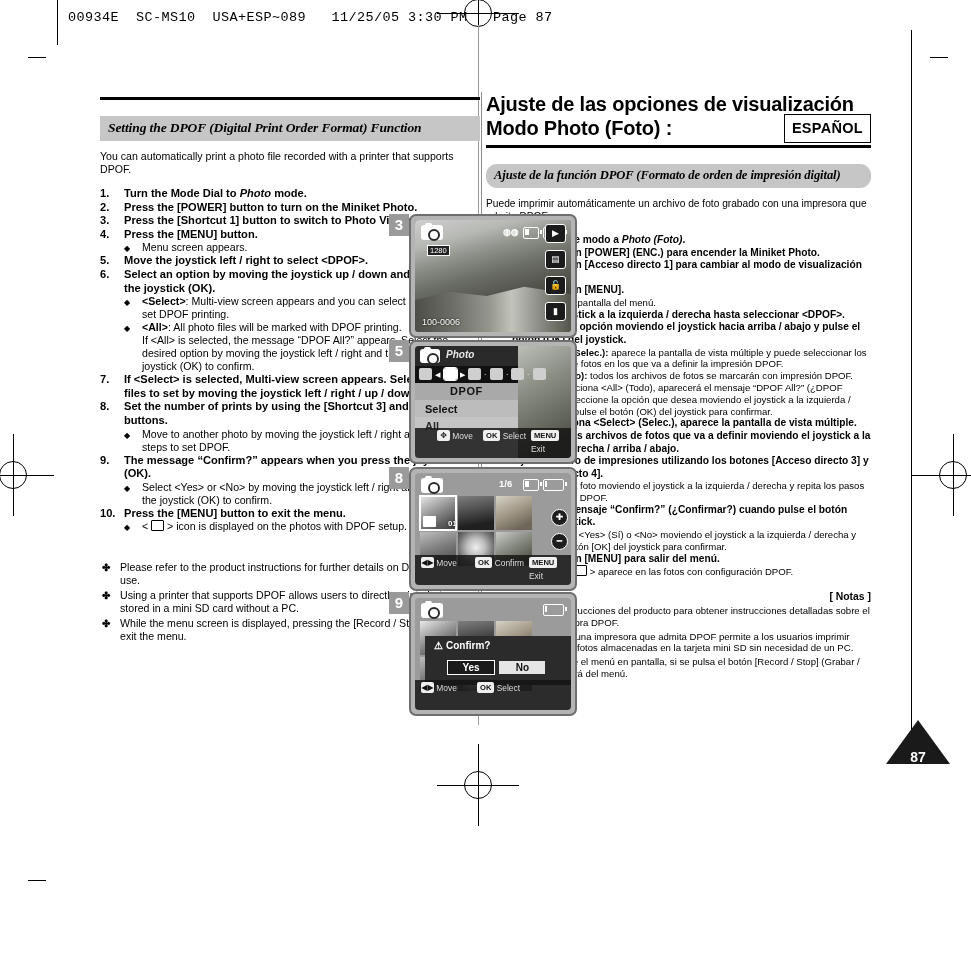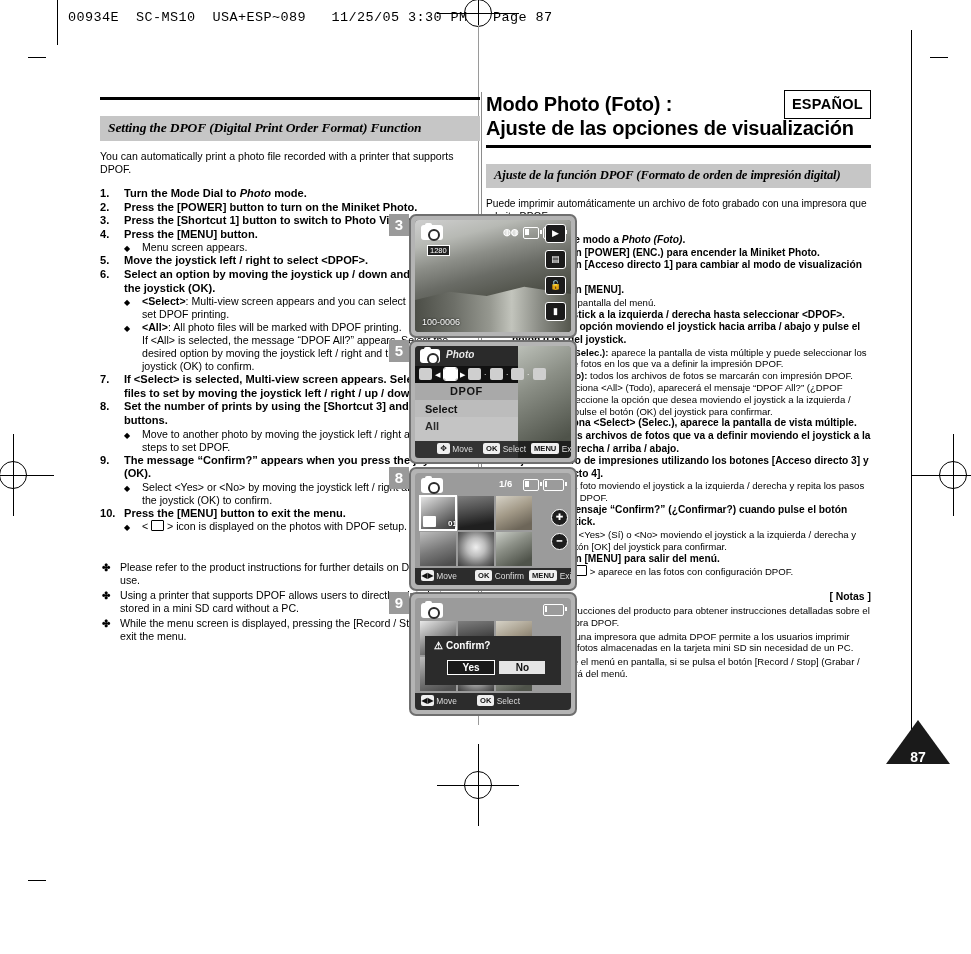--- a/index.html
+++ b/index.html
@@ -43,21 +43,21 @@
     font-size:20px;font-weight:bold;line-height:24px;letter-spacing:-.2px;
   }
   .title .t1{margin-left:7px;}
   .title-rule{height:3px;background:#000;margin-top:5px;}
 
   .section-band{
     background:#c6c6c6;margin-top:16px;padding:4px 8px 5px 8px;
     font-size:13.5px;font-weight:bold;font-style:italic;
     font-family:"Liberation Serif",serif;letter-spacing:-.1px;
   }
-  .es .section-band{font-size:12.6px;}
+  .es .section-band{font-size:12.6px;border-radius:11px;}
 
   .intro{font-size:10.6px;line-height:13px;margin-top:9px;}
   .es .intro{font-size:10.2px;}
 
   ol.steps{margin:11px 0 0 0;padding:0;list-style:none;}
   ol.steps>li{
     position:relative;padding-left:24px;margin-bottom:0px;
     font-size:11.1px;font-weight:bold;line-height:13.6px;
   }
   ol.steps>li .num{position:absolute;left:0;top:0;width:20px;text-align:left;}
@@ -138,39 +138,39 @@
   .menu-title .lbl{position:absolute;left:31px;top:3px;color:#e8e8e8;font-size:10px;font-style:italic;font-weight:bold;}
   .menu-icons{position:absolute;left:0;top:20px;width:100%;height:17px;background:#111;}
   .menu-icons .mi{position:absolute;top:2px;width:13px;height:12px;background:#cfcfcf;border-radius:2px;}
   .menu-icons .mi.sel{background:#fff;outline:1.5px solid #fff;}
   .menu-icons .arw{position:absolute;top:5px;color:#fff;font-size:7px;}
   .menu-sub{position:absolute;left:0;top:37px;width:100%;height:17px;background:#a9a9a9;color:#121212;font-size:11px;font-weight:bold;text-align:center;line-height:17px;letter-spacing:.6px;}
   .menu-opts{position:absolute;left:0;top:54px;width:100%;bottom:0;background:#c4c4c4;}
   .menu-opts .opt{padding:3px 0 2px 10px;font-size:11px;font-weight:bold;color:#2b2b2b;}
   .menu-opts .opt.hi{background:#bcbcbc;color:#111;}
 
-  .botbar{position:absolute;left:0;bottom:0;width:100%;height:17px;background:rgba(20,20,20,.82);padding-left:20px;}
+  .botbar{position:absolute;left:0;bottom:0;width:100%;height:30px;background:rgba(20,20,20,.82);}
   .botbar .grp{position:absolute;top:2px;color:#dedede;font-size:8.4px;line-height:13px;}
   .key{display:inline-block;background:#efefef;color:#111;font-size:7.6px;font-weight:bold;
        border-radius:2px;padding:0 3px;line-height:11px;vertical-align:1px;}
   .joyk{display:inline-block;width:13px;height:11px;background:#efefef;border-radius:2px;color:#111;
         font-size:8px;text-align:center;line-height:11px;vertical-align:1px;}
 
   
   .grid6{position:absolute;left:5px;top:23px;width:112px;height:70px;display:grid;
          grid-template-columns:repeat(3,1fr);grid-template-rows:repeat(2,1fr);gap:2px;}
   .grid6 .cell{position:relative;overflow:hidden;}
   .grid6 .cell.sel{outline:2px solid #fff;outline-offset:-1px;}
   .dpof-mark{position:absolute;left:3px;bottom:3px;width:13px;height:11px;background:#fff;border-radius:1px;}
   .cnt{position:absolute;left:28px;bottom:2px;color:#fff;font-size:8px;font-weight:bold;text-shadow:0 0 2px #000;margin-top:41px;}
   .pager{position:absolute;right:3px;width:15px;height:15px;background:#1e1e1e;border:1.3px solid #fff;border-radius:50%;color:#fff;font-size:9px;text-align:center;line-height:14px;}
   .counter{position:absolute;color:#fff;font-size:9.5px;font-weight:bold;}
 
   
-  .dlg{position:absolute;left:10px;top:38px;width:calc(100% - 20px);height:49px;background:#2b2b2b;}
+  .dlg{position:absolute;left:10px;top:38px;width:calc(100% - 20px);height:49px;background:#2b2b2b;padding-left:44px;}
   .dlg .q{position:absolute;left:9px;top:4px;color:#fff;font-size:10px;font-weight:bold;}
   .dlg .btns{position:absolute;left:22px;top:21px;}
   .dlg .b{display:inline-block;min-width:34px;text-align:center;font-size:10px;font-weight:bold;padding:1px 6px;}
   .dlg .b.yes{background:#1a1a1a;color:#fff;border:1px solid #fff;}
   .dlg .b.no{background:#e5e5e5;color:#111;}
 
   
   .pagenum{position:absolute;right:53px;bottom:190px;width:0;height:0;}
   .tri{position:absolute;left:-32px;top:-44px;width:0;height:0;
        border-left:32px solid transparent;border-right:32px solid transparent;border-bottom:44px solid #1a1a1a;}
@@ -255,25 +255,25 @@
     <div class="notes-h">[ Notes ]</div>
     <ul class="notes">
       <li><span class="mk">✤</span><span>Please refer to the product instructions for further details on DPOF printer use.</span></li>
       <li><span class="mk">✤</span><span>Using a printer that supports DPOF allows users to directly print photos stored in a mini SD card without a PC.</span></li>
       <li><span class="mk">✤</span><span>While the menu screen is displayed, pressing the [Record / Stop] button will exit the menu.</span></li>
     </ul>
   </div>
 
   <div class="col col-es es">
     <div class="title">
+      <div>Ajuste de las opciones de visualización</div>
       <div style="position:relative;">
         <span>Modo Photo (Foto) :</span>
         <span class="lang-tag" style="position:absolute;right:0;top:-2px;">ESPAÑOL</span>
       </div>
-      <div>Ajuste de las opciones de visualización</div>
     </div>
     <div class="title-rule"></div>
     <div class="section-band">Ajuste de la función DPOF (Formato de orden de impresión digital)</div>
     <div class="intro">Puede imprimir automáticamente un archivo de foto grabado con una impresora que admita DPOF.</div>
 
     <ol class="steps">
       <li><span class="num">1.</span><span>Gire el Dial de modo a <i class="inl">Photo (Foto)</i>.</span></li>
       <li><span class="num">2.</span><span>Pulse el botón [POWER] (ENC.) para encender la Miniket Photo.</span></li>
       <li><span class="num">3.</span><span>Pulse el botón [Acceso directo 1] para cambiar al modo de visualización de foto.</span></li>
       <li><span class="num">4.</span><span>Pulse el botón [MENU].</span>

